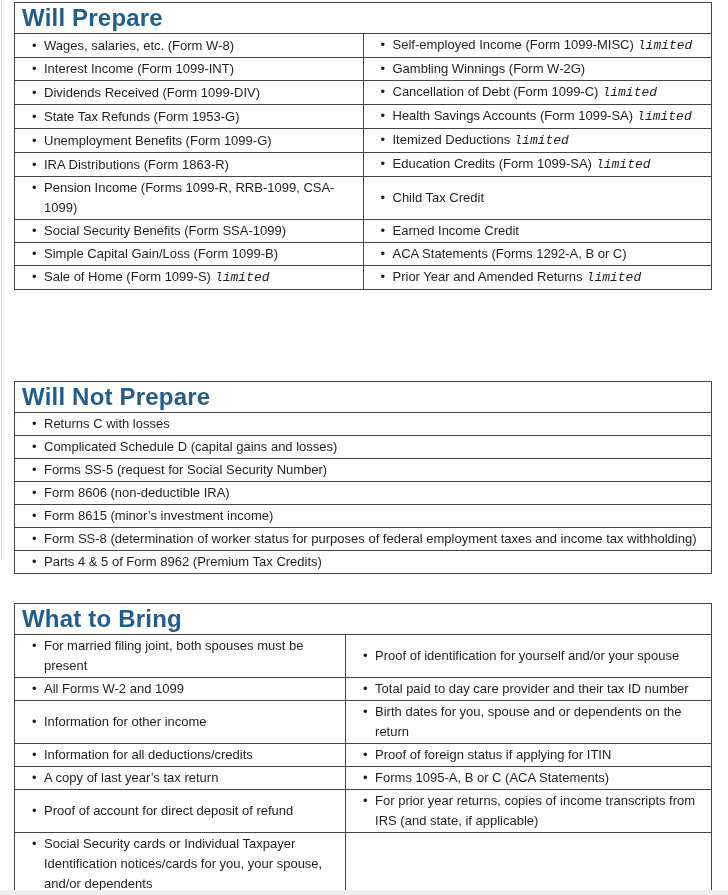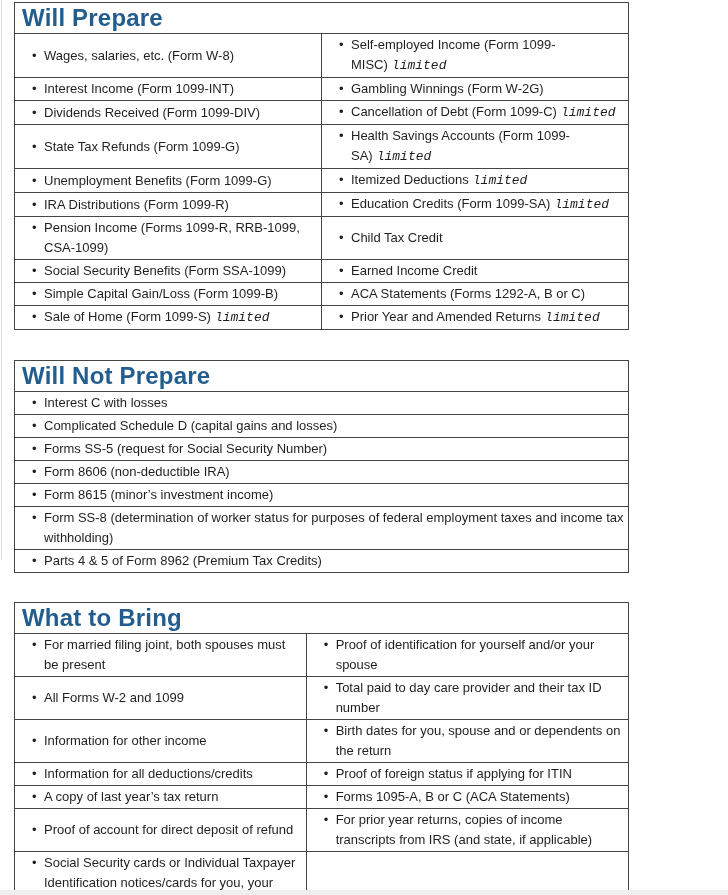--- a/index.html
+++ b/index.html
@@ -15,26 +15,26 @@
     position:absolute; left:1px; top:0; width:1px; height:560px;
     background:#dcdcdc;
   }
   .edge-bottom {
     position:absolute; left:0; bottom:0; width:728px; height:5px;
     background:#efefef;
   }
   table.sec {
     border-collapse:collapse;
     table-layout:fixed;
-    width:615px;
+    width:698px;
     margin-left:14px;
     border:1px solid #454545;
   }
   #sec0 { margin-top:2px; }
-  #sec1 { margin-top:30px; }
+  #sec1 { margin-top:91px; }
   #sec2 { margin-top:29px; }
   td {
     border:1px solid #454545;
     vertical-align:middle;
     padding:0;
   }
   td.title {
     font-size:24px;
     font-weight:bold;
     color:#235d8e;
@@ -120,21 +120,21 @@
             <div class="li">
               <span class="blt">•</span>
               <span class="txt"><span>Cancellation of Debt (Form 1099-C)</span><i class="lim">limited</i></span>
             </div>
           </td>
         </tr>
         <tr>
           <td>
             <div class="li">
               <span class="blt">•</span>
-              <span class="txt"><span>State Tax Refunds (Form 1099-G)</span></span>
+              <span class="txt"><span>State Tax Refunds (Form 1953-G)</span></span>
             </div>
           </td>
           <td>
             <div class="li">
               <span class="blt">•</span>
               <span class="txt"><span>Health Savings Accounts (Form 1099-SA)</span><i class="lim">limited</i></span>
             </div>
           </td>
         </tr>
         <tr>
@@ -148,21 +148,21 @@
             <div class="li">
               <span class="blt">•</span>
               <span class="txt"><span>Itemized Deductions</span><i class="lim">limited</i></span>
             </div>
           </td>
         </tr>
         <tr>
           <td>
             <div class="li">
               <span class="blt">•</span>
-              <span class="txt"><span>IRA Distributions (Form 1099-R)</span></span>
+              <span class="txt"><span>IRA Distributions (Form 1863-R)</span></span>
             </div>
           </td>
           <td>
             <div class="li">
               <span class="blt">•</span>
               <span class="txt"><span>Education Credits (Form 1099-SA)</span><i class="lim">limited</i></span>
             </div>
           </td>
         </tr>
         <tr>
@@ -228,21 +228,21 @@
     <tbody>
       <tr>
         <td class="title">Will Not Prepare</td>
       </tr>
     </tbody>
     <tbody>
         <tr>
           <td>
             <div class="li">
               <span class="blt">•</span>
-              <span class="txt"><span>Interest C with losses</span></span>
+              <span class="txt"><span>Returns C with losses</span></span>
             </div>
           </td>
         </tr>
         <tr>
           <td>
             <div class="li">
               <span class="blt">•</span>
               <span class="txt"><span>Complicated Schedule D (capital gains and losses)</span></span>
             </div>
           </td>

